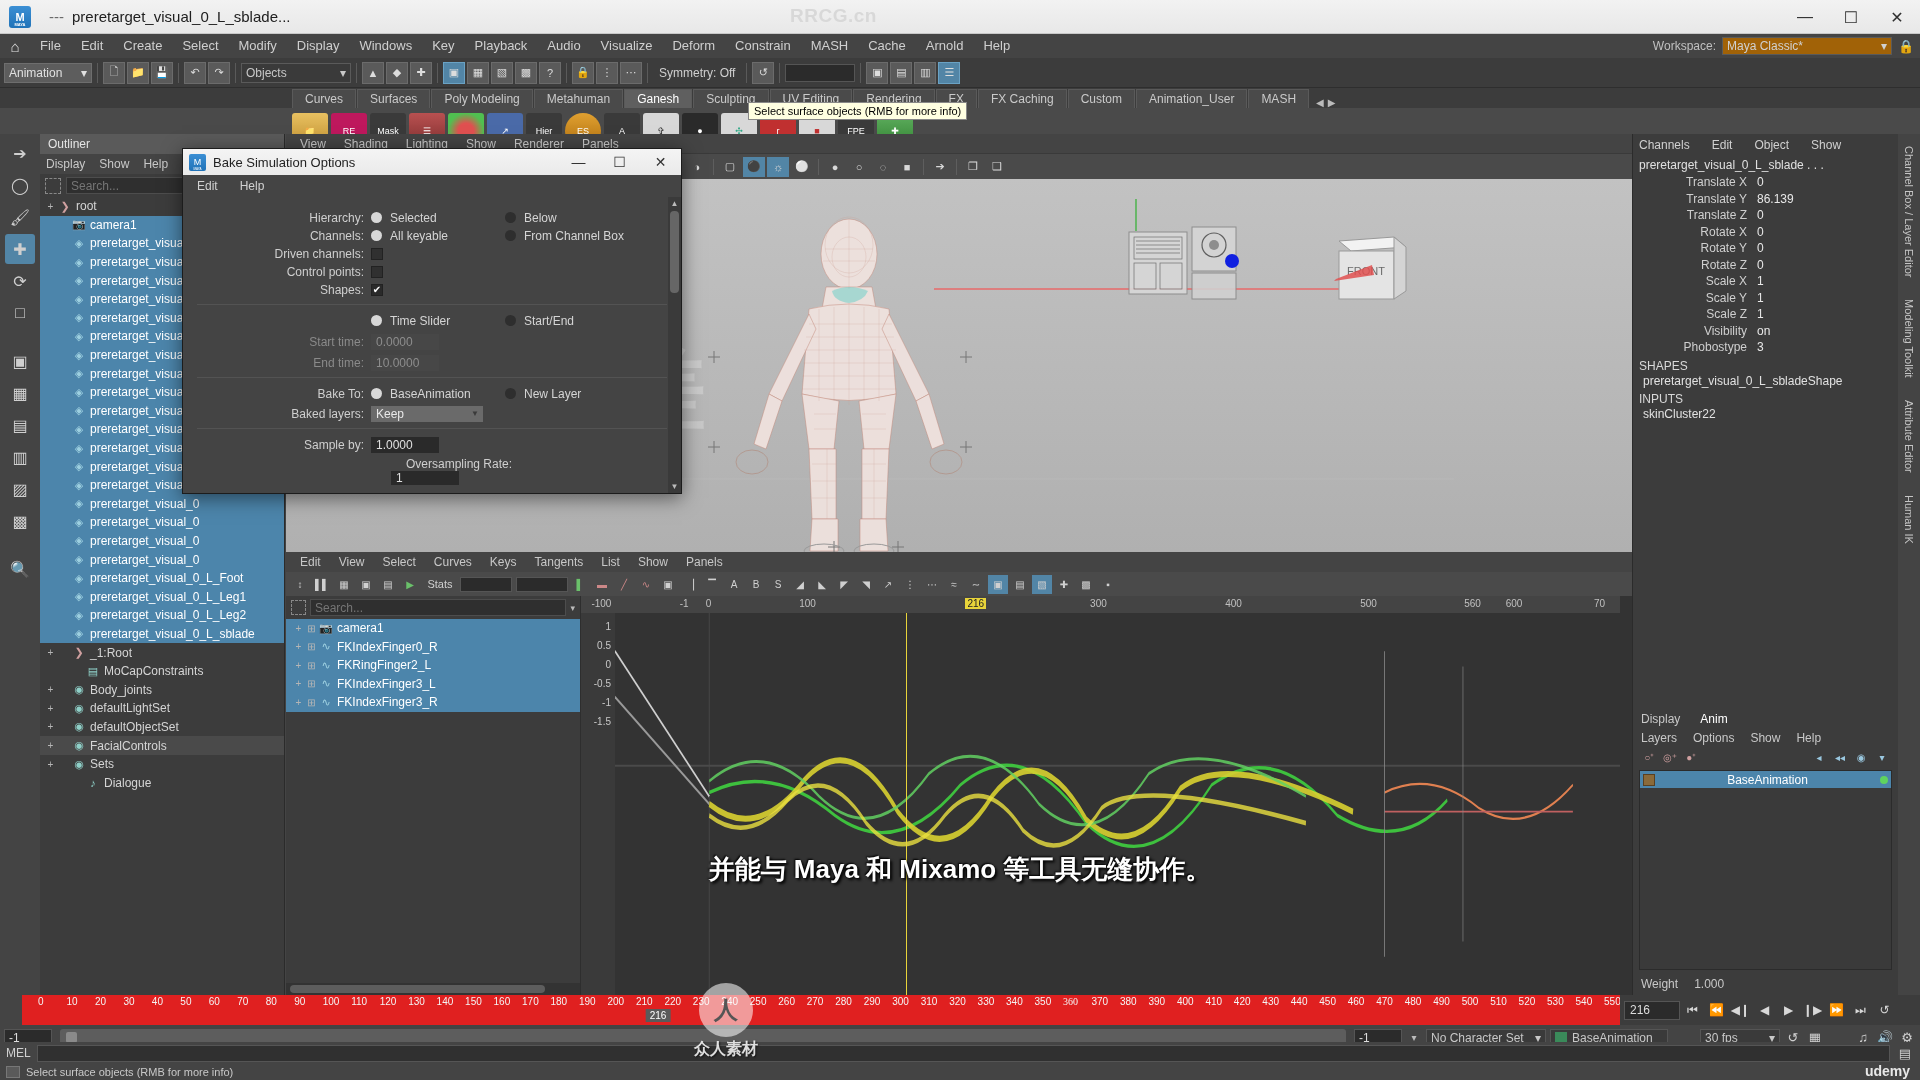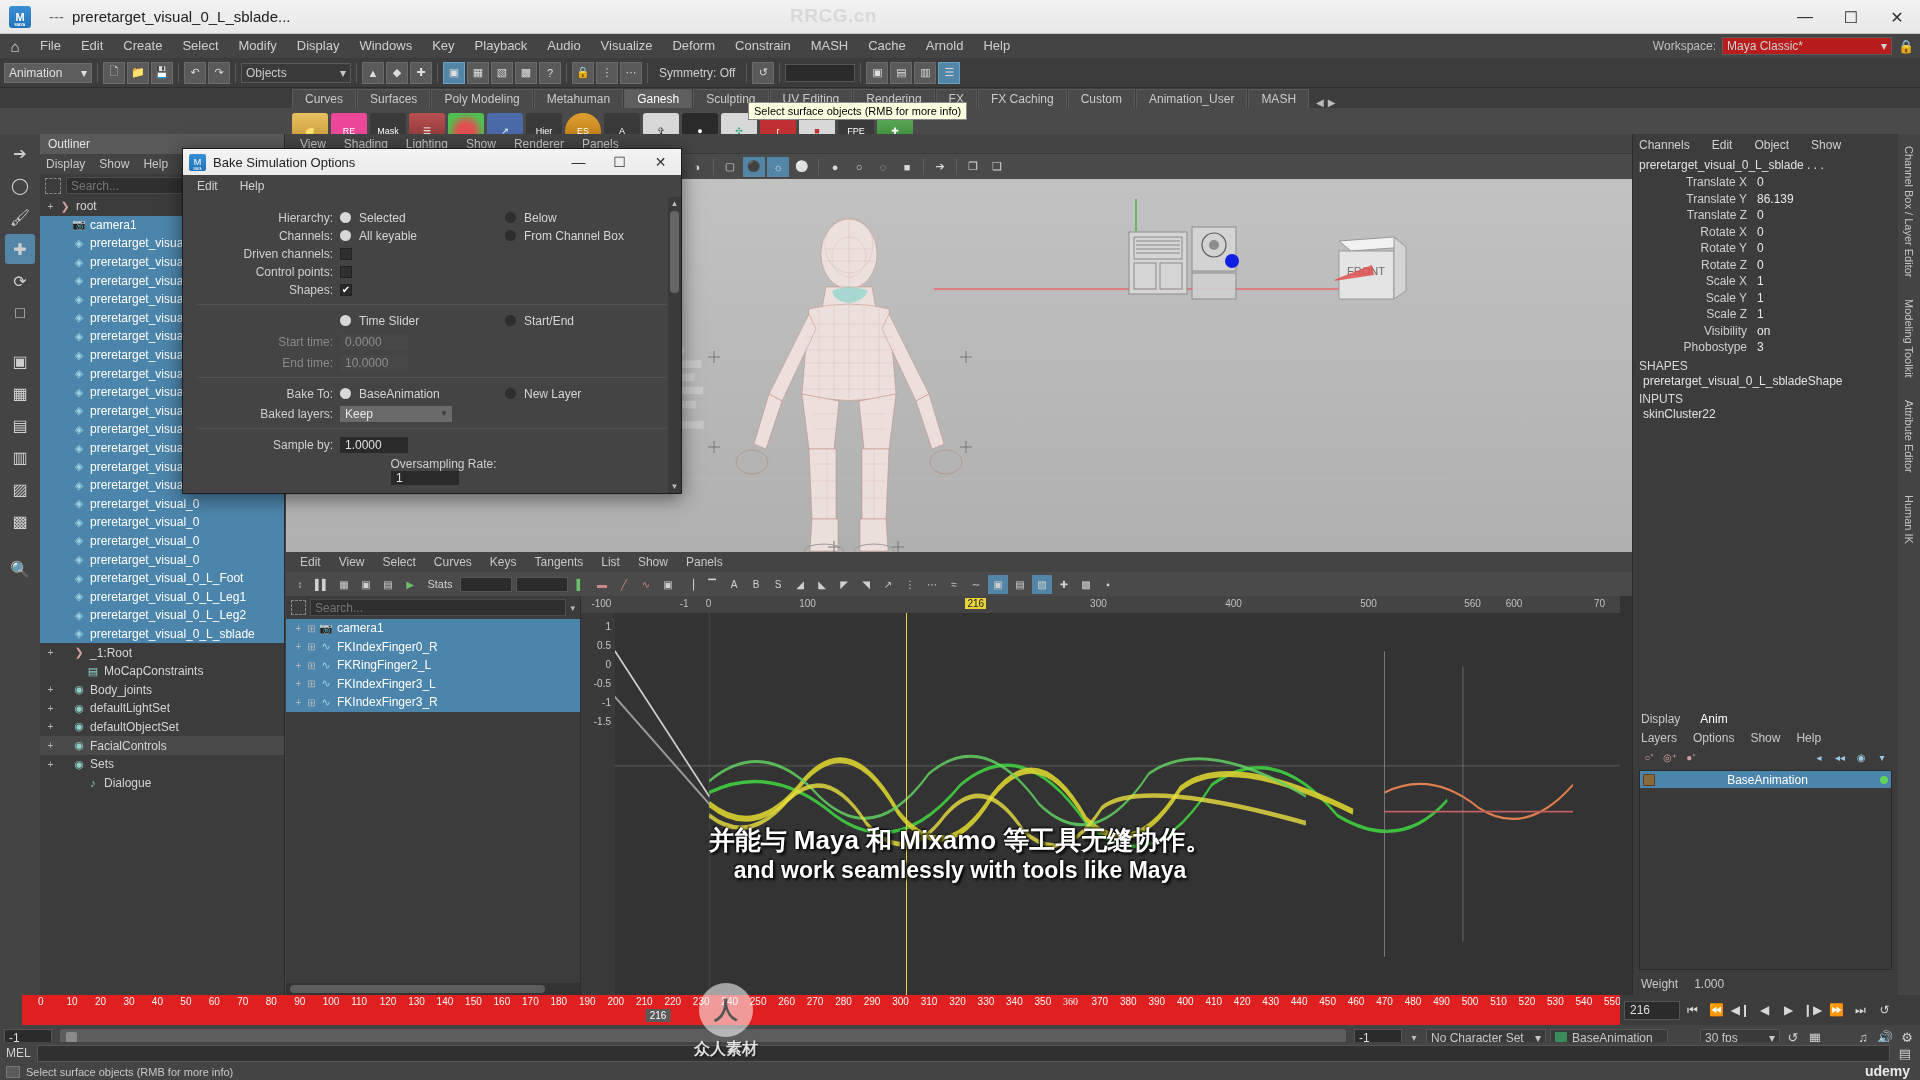--- a/index.html
+++ b/index.html
@@ -36,21 +36,21 @@
 
   
   .menubar {
     height: 24px; background: #444444; display: flex; align-items: center;
     font-size: 13px; color: #cfcfcf; position: relative;
   }
   .home-icon { width: 30px; text-align: center; font-size: 15px; color: #e0e0e0; }
   .menubar .mi { padding: 0 10px; line-height: 24px; }
   .workspace-area { position: absolute; right: 6px; display: flex; align-items: center; gap: 6px; }
   .ws-label { font-size: 12px; color: #c0c0c0; }
-  .ws-select { width: 170px; height: 18px; background: #b91c1c; border: 1px solid #5a5a5a;
+  .ws-select { width: 170px; height: 18px; background: #a16207; border: 1px solid #5a5a5a;
                font-size: 12px; color: #d0d0d0; padding: 0 4px; display: flex; align-items: center;
                justify-content: space-between; }
   .ws-lock { width: 16px; text-align: center; color: #bbb; }
 
   
   .statusline { height: 30px; background: #3c3c3c; display: flex; align-items: center;
                 padding-left: 4px; gap: 2px; border-bottom: 1px solid #2e2e2e; position: relative; }
   .mode-select { width: 88px; height: 20px; background: #5d5d5d; border: 1px solid #6e6e6e;
                  font-size: 12px; display: flex; align-items: center; padding: 0 4px;
                  justify-content: space-between; color: #e0e0e0; }
@@ -248,21 +248,21 @@
   .dlg-menus { height: 22px; display: flex; align-items: center; gap: 22px; padding-left: 14px;
                font-size: 12px; color: #d2d2d2; background: #444; }
   .dlg-body { flex: 1; position: relative; overflow: hidden; }
   .dlg-scroll { position: absolute; right: 0; top: 0; bottom: 0; width: 13px; background: #3a3a3a; }
   .dlg-scroll .arr { height: 13px; display: flex; align-items: center; justify-content: center;
                      font-size: 8px; color: #bbb; }
   .dlg-scroll .thumb { position: absolute; top: 14px; left: 2px; width: 9px; height: 82px;
                        background: #666; border-radius: 4px; }
   .frm { padding-right: 14px; }
   .frow { display: flex; align-items: center; height: 17px; margin-bottom: 1px; }
-  .flbl { width: 157px; text-align: right; padding-right: 7px; font-size: 12px; color: #cfcfcf; }
+  .flbl { width: 188px; text-align: right; padding-right: 7px; font-size: 12px; color: #cfcfcf; }
   .flbl.dim { color: #8a8a8a; }
   .radio { width: 11px; height: 11px; border-radius: 50%; background: #d8d8d8; flex: 0 0 auto; }
   .radio.off { background: #2e2e2e; }
   .rlbl { font-size: 12px; color: #d5d5d5; margin-left: 8px; }
   .rgrp2 { position: absolute; left: 322px; display: flex; align-items: center; }
   .chk { width: 12px; height: 12px; background: #303030; border: 1px solid #222; flex: 0 0 auto; }
   .chk.on { background: #2a2a2a; color: #fff; font-size: 10px; display: flex; align-items: center;
             justify-content: center; }
   .field { width: 68px; height: 16px; background: #2a2a2a; border: none; color: #e0e0e0;
            font-size: 12px; padding-left: 5px; display: flex; align-items: center; }
@@ -393,21 +393,21 @@
   <div class="shelftab">Custom</div>
   <div class="shelftab">Animation_User</div>
   <div class="shelftab">MASH</div>
   <div style="margin-left:6px;color:#bbb;font-size:10px;">◀</div>
   <div style="margin-left:4px;color:#bbb;font-size:10px;">▶</div>
 </div>
 
 <div class="shelfbar">
   <div class="grip"></div>
   <div class="shelfbtn" style="background:linear-gradient(#e8c060,#c09030);">📁</div>
-  <div class="shelfbtn" style="background:#ec4899;">RE</div>
+  <div class="shelfbtn" style="background:#be185d;">RE</div>
   <div class="shelfbtn" style="background:#3a3a3a;">Mask</div>
   <div class="shelfbtn" style="background:linear-gradient(#b85050,#803030);">☰</div>
   <div class="shelfbtn" style="background:radial-gradient(#e05050 30%, #50c050 70%);"></div>
   <div class="shelfbtn" style="background:#4a6aa8;">↗</div>
   <div class="shelfbtn" style="background:#3a3a3a;">Hier</div>
   <div class="shelfbtn" style="background:linear-gradient(#e0a030,#b07010);border-radius:50%;">ES</div>
   <div class="shelfbtn" style="background:#3a3a3a;">A</div>
   <div class="shelfbtn" style="background:#d8d8d8;color:#333;">✞</div>
   <div class="shelfbtn" style="background:#2a2a2a;">●</div>
   <div class="shelfbtn" style="background:#d8d8d8;color:#3a8;">✣</div>
@@ -1269,19 +1269,18 @@
         <div class="flbl">Oversampling Rate:</div>
         <div class="field">1</div>
       </div>
 
     </div>
   </div>
 </div>
 
 <div class="subs">
   <div class="sub-line sub-cn">并能与 Maya 和 Mixamo 等工具无缝协作。</div>
-  <div class="sub-line sub-en">and work seamlessly with tools like Maya</div>
 </div>
 
 <div class="rrcg-wm">
   <div class="rrcg-circle">人</div>
   <div class="rrcg-txt">众人素材</div>
 </div>
 
 </body></html>

